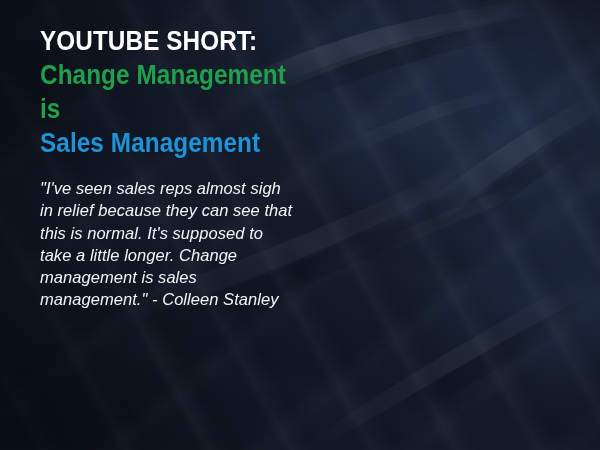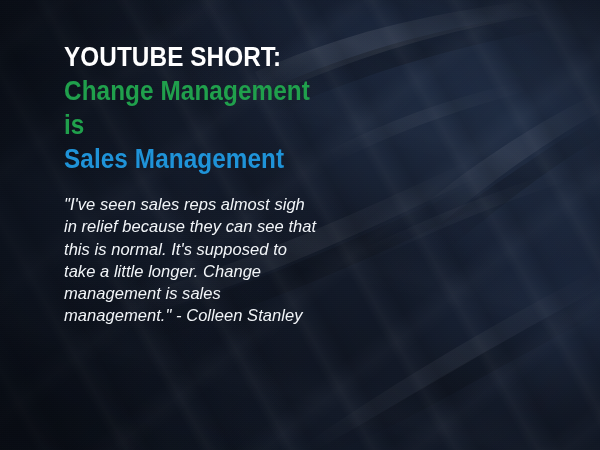--- a/index.html
+++ b/index.html
@@ -115,23 +115,22 @@
     opacity: 0.35;
     background-image:
       repeating-linear-gradient(0deg, rgba(255,255,255,0.014) 0 1px, rgba(0,0,0,0.014) 1px 2px),
       repeating-linear-gradient(90deg, rgba(255,255,255,0.012) 0 1px, rgba(0,0,0,0.012) 1px 2px);
   }
 
   
   .content {
     position: absolute;
     left: 40px;
-    top: 40px;
+    top: 24px;
     width: 300px;
-    margin-left: 24px;
   }
 
   .headline {
     margin: 0;
     font-family: "Liberation Sans Narrow", "Liberation Sans", sans-serif;
     font-weight: 700;
     font-size: 27px;
     line-height: 34px;
     letter-spacing: 0.1px;
     transform: scaleX(0.90);

